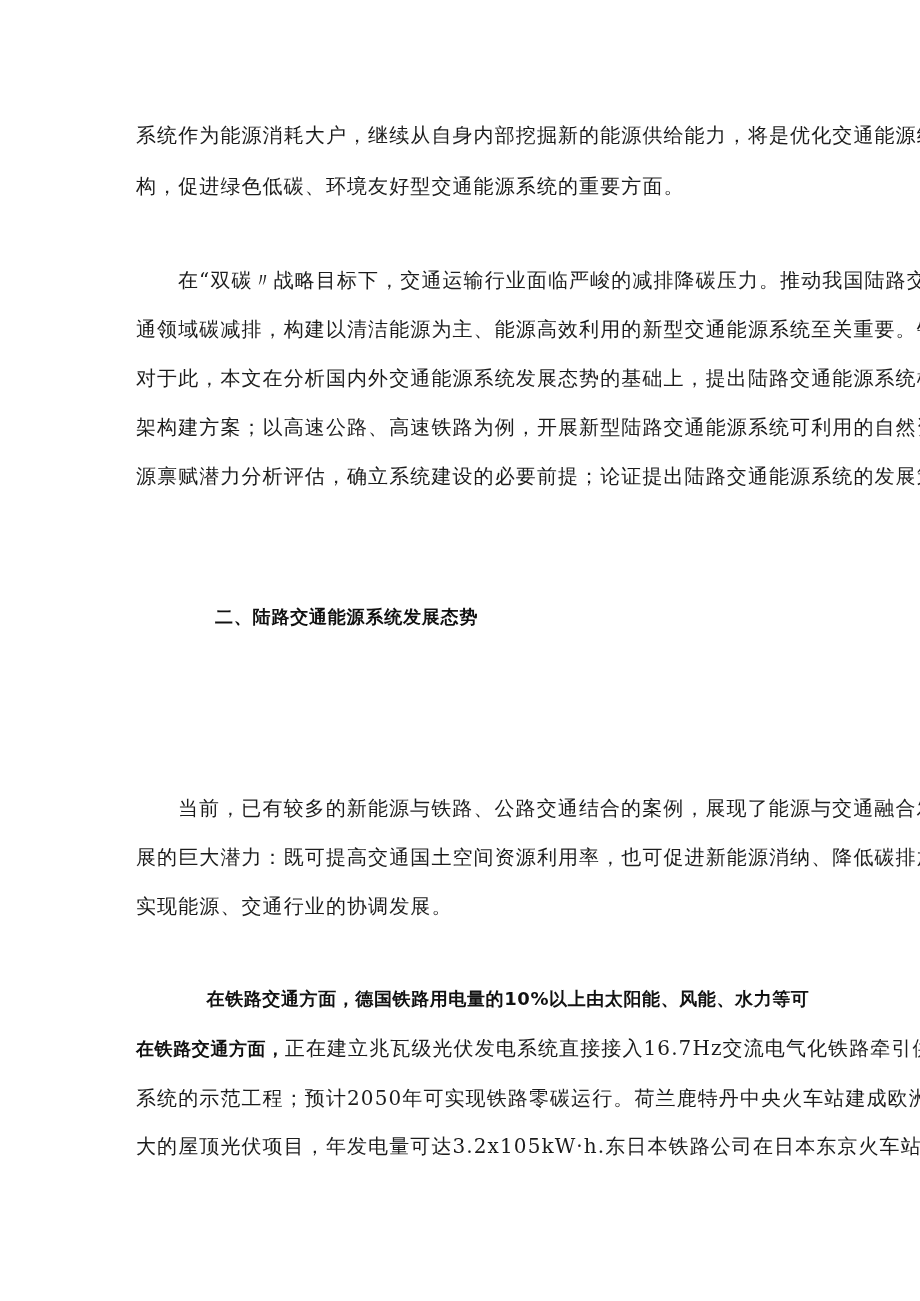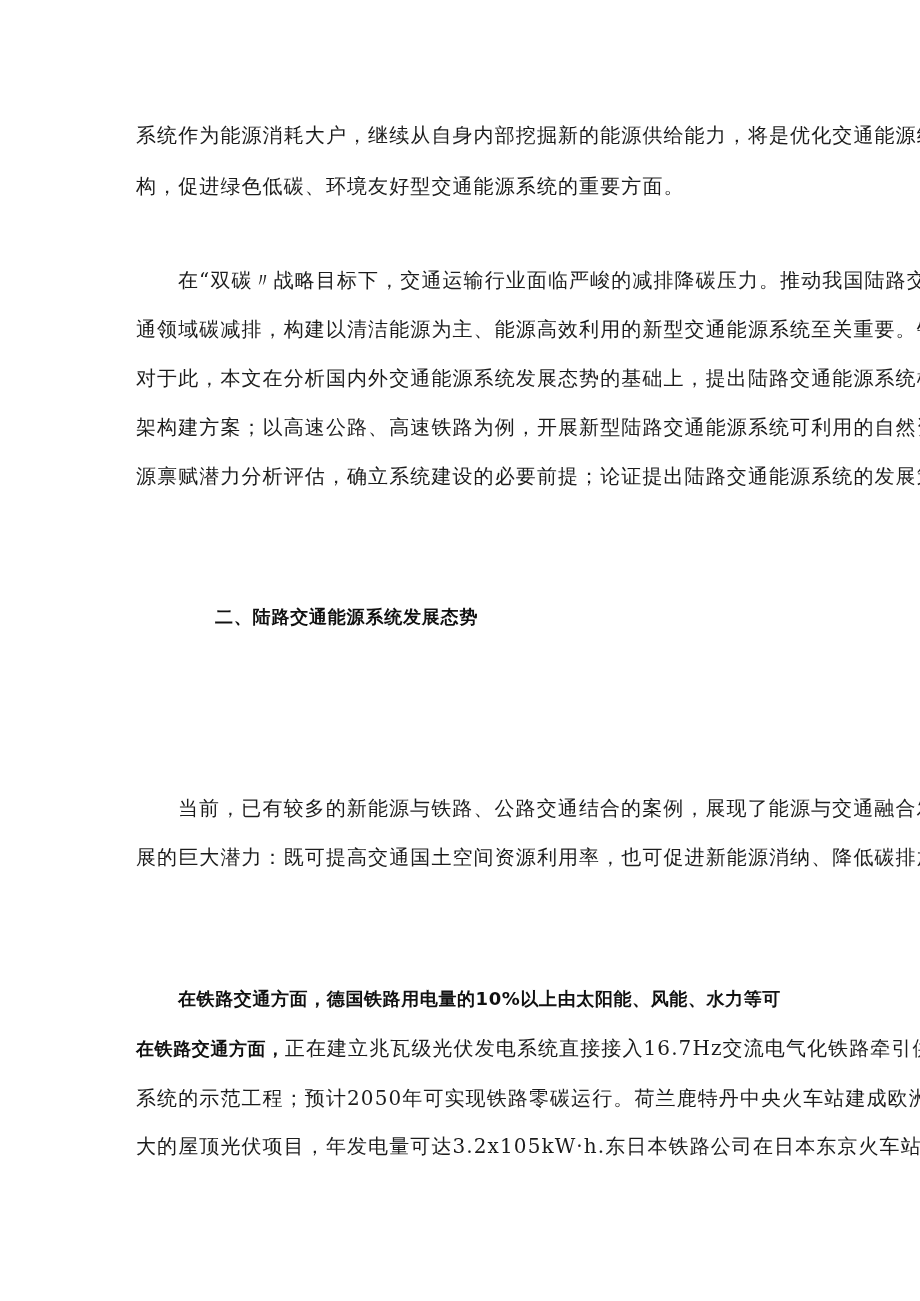--- a/index.html
+++ b/index.html
@@ -53,20 +53,21 @@
       letter-spacing: 1px;
       color: #8aa2c0;
       white-space: nowrap;
     }
     .bold-sans {
       font-family: "DejaVu Sans", "Liberation Sans", sans-serif;
       font-weight: bold;
       font-size: 18px;
       letter-spacing: 0.6px;
       color: #111111;
+      text-align: center;
     }
   </style>
 </head>
 <body>
 
 <div class="page">
 
   <div class="line" style="top:122px;">系统作为能源消耗大户，继续从自身内部挖掘新的能源供给能力，将是优化交通能源结</div>
   <div class="line" style="top:173px;">构，促进绿色低碳、环境友好型交通能源系统的重要方面。</div>
 
@@ -74,20 +75,21 @@
   <div class="line" style="top:316px;">通领域碳减排，构建以清洁能源为主、能源高效利用的新型交通能源系统至关重要。针</div>
   <div class="line" style="top:365px;">对于此，本文在分析国内外交通能源系统发展态势的基础上，提出陆路交通能源系统框</div>
   <div class="line" style="top:414px;">架构建方案；以高速公路、高速铁路为例，开展新型陆路交通能源系统可利用的自然资</div>
   <div class="line" style="top:463px;">源禀赋潜力分析评估，确立系统建设的必要前提；论证提出陆路交通能源系统的发展策</div>
 
   <div class="heading" style="top:604px;">二、陆路交通能源系统发展态势</div>
 
 
   <div class="line indent" style="top:795px;">当前，已有较多的新能源与铁路、公路交通结合的案例，展现了能源与交通融合发</div>
   <div class="line" style="top:844px;">展的巨大潜力：既可提高交通国土空间资源利用率，也可促进新能源消纳、降低碳排放，</div>
+  <div class="line" style="top:893px;">实现能源、交通行业的协调发展。</div>
 
   <div class="line indent bold-sans" style="top:986px;">在铁路交通方面，德国铁路用电量的10%以上由太阳能、风能、水力等可</div>
   <div class="line" style="top:1035px;">
     <span class="bold-sans">在铁路交通方面，</span><span>正在建立兆瓦级光伏发电系统直接接入16.7Hz交流电气化铁路牵引供电</span>
   </div>
   <div class="line" style="top:1085px;">系统的示范工程；预计2050年可实现铁路零碳运行。荷兰鹿特丹中央火车站建成欧洲最</div>
   <div class="line" style="top:1133px;">大的屋顶光伏项目，年发电量可达3.2x105kW·h.东日本铁路公司在日本东京火车站建设</div>
 
 </div>
 

